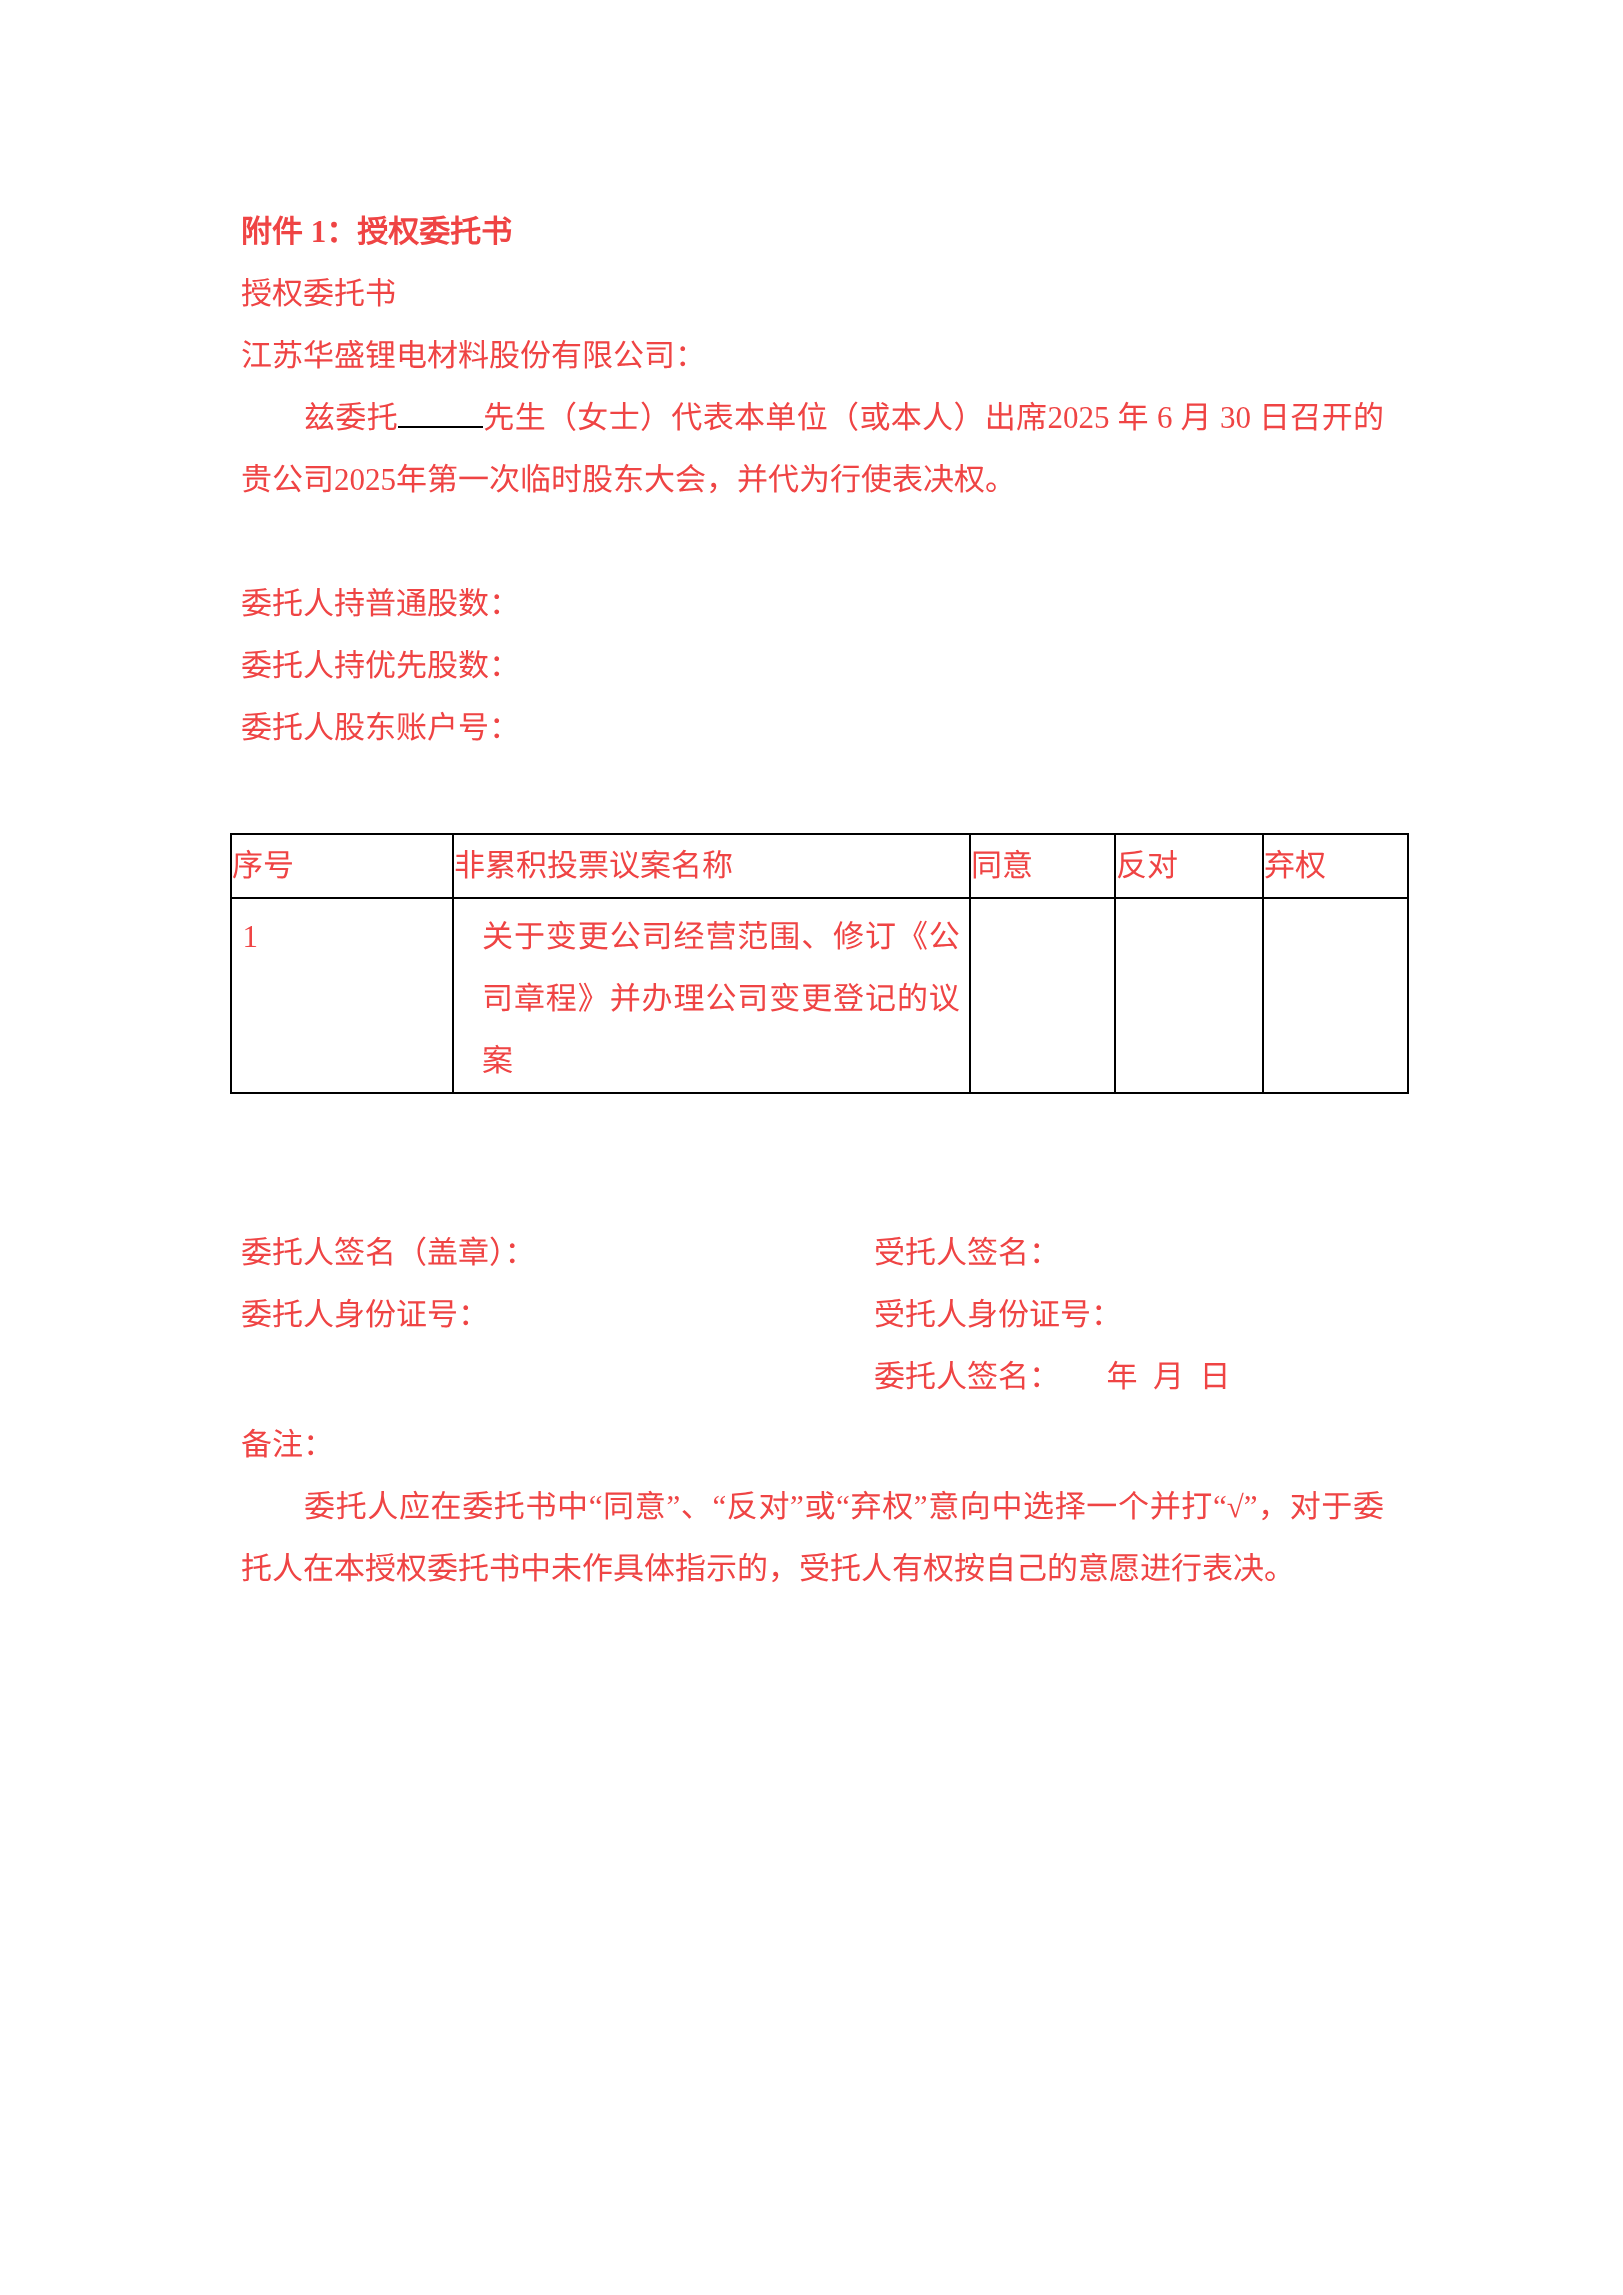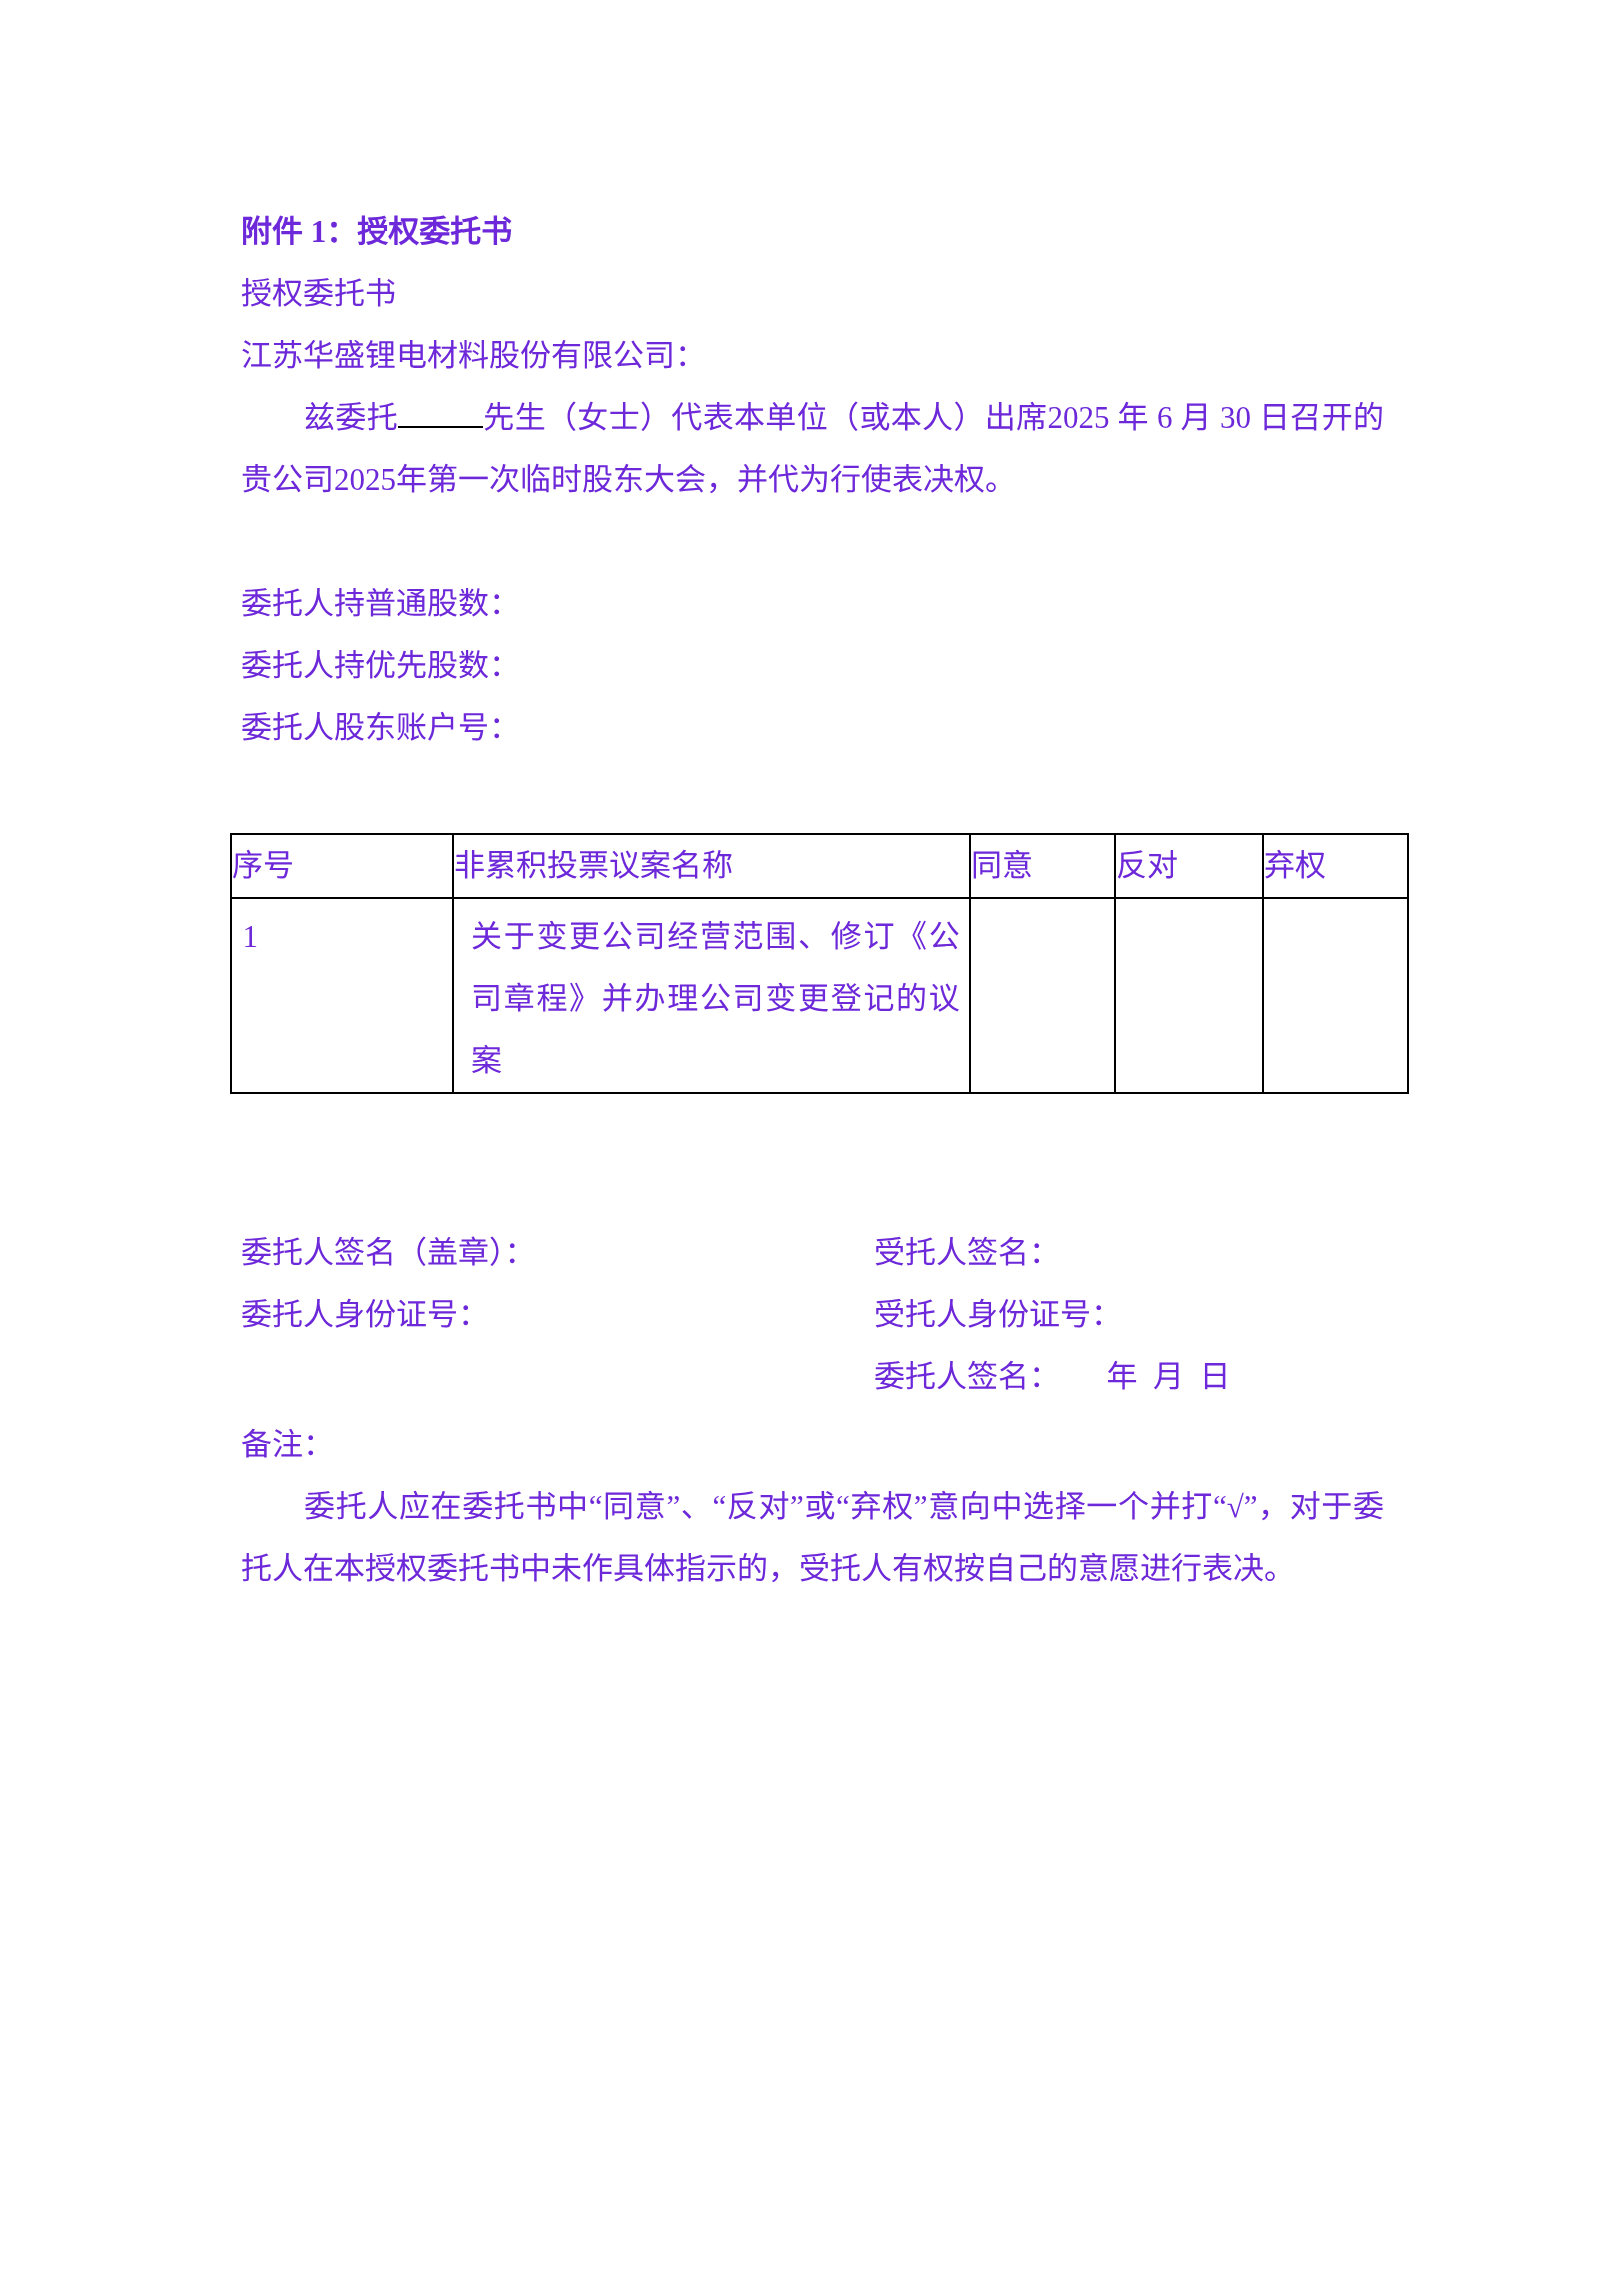--- a/index.html
+++ b/index.html
@@ -2,21 +2,21 @@
 <html lang="zh-CN" style="font-size:10.5px"><head>
 <meta charset="utf-8">
 <style>
   * { box-sizing: border-box; margin: 0; padding: 0; }
   html, body { background: #ffffff; }
   .page {
     position: relative;
     width: 1623px;
     height: 2295px;
     background: #ffffff;
-    color: #6d28d9;
+    color: #ef4444;
     font-family: "Liberation Serif", "DejaVu Serif", serif;
     font-size: 31px;
     overflow: hidden;
   }
   .content {
     position: absolute;
     left: 241px;
     top: 201px;
     width: 1143px;
   }
@@ -55,21 +55,21 @@
     border-bottom: 2.6px solid #000;
     line-height: 62px;
   }
   .voting-table tbody td {
     height: 191px;
     vertical-align: top;
     line-height: 62px;
     padding: 6.5px 7.9px 0 10.5px;
   }
   .voting-table td.proposal-cell {
-    padding-left: 17px;
+    padding-left: 28px;
     padding-right: 9.2px;
     text-align: justify;
   }
   .col-no { width: 222px; }
   .col-proposal { width: 517px; }
   .col-agree { width: 145px; }
   .col-against { width: 148px; }
   .col-abstain { width: 145px; }
 
   .signatures { margin-top: 128px; }

